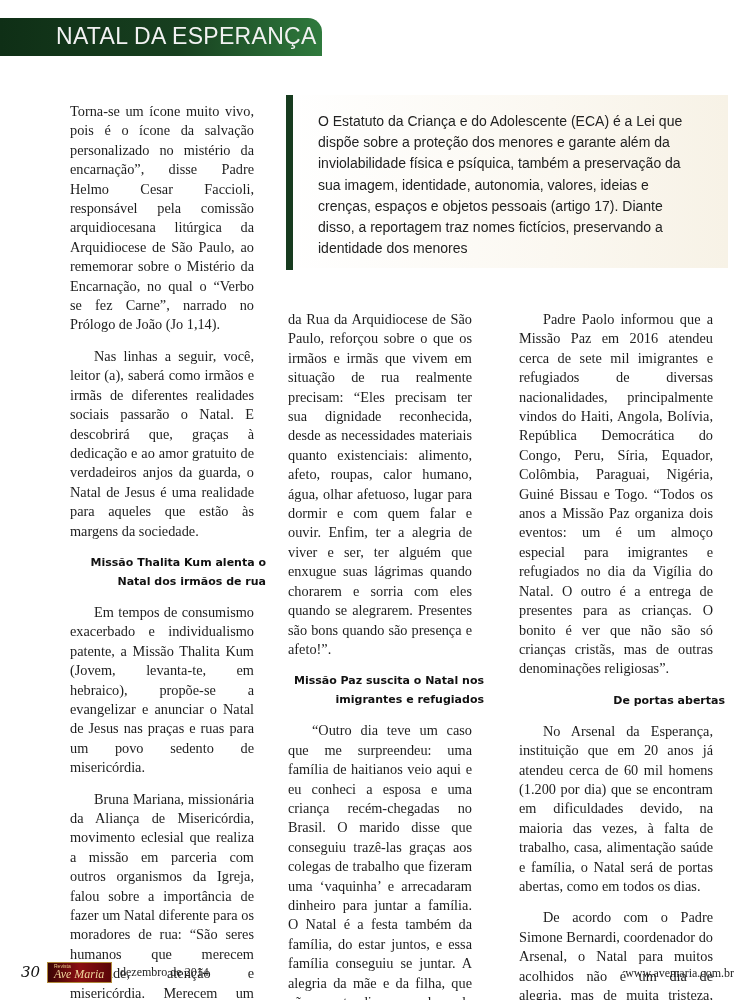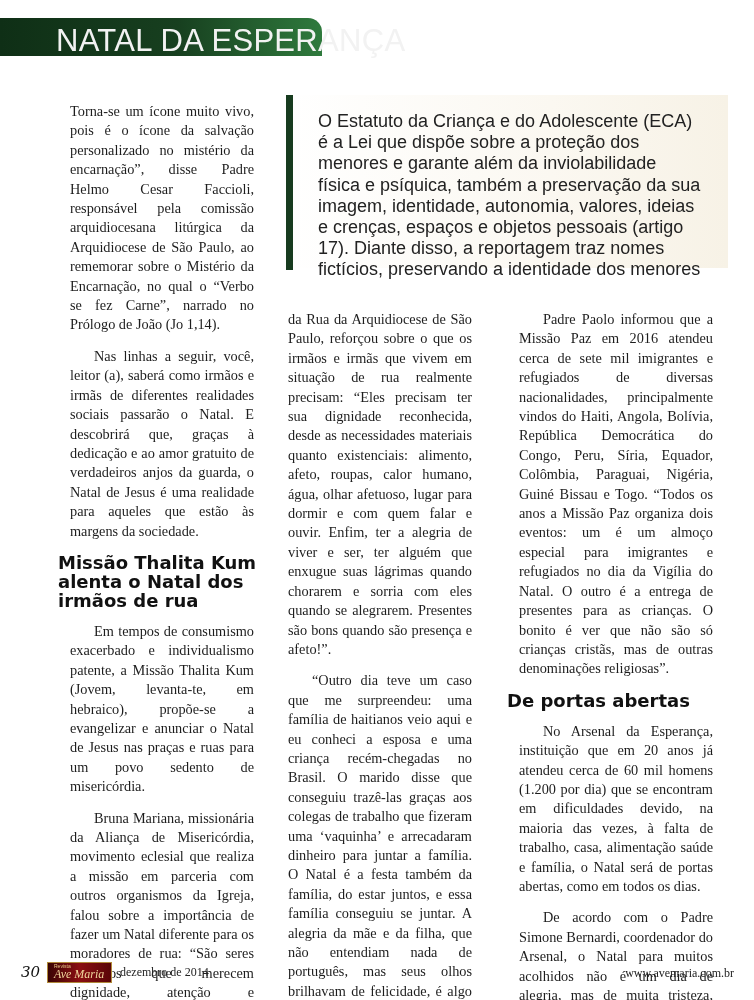--- a/index.html
+++ b/index.html
@@ -1,28 +1,28 @@
 <!DOCTYPE html>
 <html><head>
 <meta charset="utf-8">
 <style>
   html, body { margin:0; padding:0; }
   body { width:754px; height:1000px; background:#ffffff; position:relative; overflow:hidden; font-family:"DejaVu Serif", serif; color:#1a1a1a; }
   .banner { position:absolute; left:0; top:18px; width:322px; height:38px; background:linear-gradient(90deg,#0f2f16 0%,#173f1f 55%,#2f7a3d 100%); border-top-right-radius:14px; }
-  .banner-title { position:absolute; left:56px; top:5px; font-family:"Liberation Sans", sans-serif; font-size:31px; color:#f2f2f2; letter-spacing:0.3px; white-space:nowrap; }
+  .banner-title { position:absolute; left:56px; top:5px; font-family:"Liberation Sans", sans-serif; font-size:23px; color:#f2f2f2; letter-spacing:0.3px; white-space:nowrap; }
   .col { position:absolute; font-family:"Liberation Serif", serif; font-size:14.3px; line-height:19.4px; text-align:justify; color:#1d1d1d; }
   .col p { margin:12px; text-indent:24px; }
   .col p.noindent { text-indent:0; }
-  .col h3 { margin:6px 0 0 0; font-family:"DejaVu Sans", sans-serif; font-weight:bold; font-size:18px; line-height:19px; color:#111; text-align:left; }
+  .col h3 { margin:6px 0 0 0; font-family:"DejaVu Sans", sans-serif; font-weight:bold; font-size:11px; line-height:19px; color:#111; text-align:right; }
   .col1 { left:58px; top:90px; width:208px; }
   .col2 { left:276px; top:298px; width:208px; }
   .col3 { left:507px; top:298px; width:218px; }
   .box { position:absolute; left:286px; top:95px; width:442px; height:173px; background:linear-gradient(90deg,#ffffff 0%,#fbf8f1 60%,#f7f2e6 100%); }
   .box-bar { position:absolute; left:0; top:0; width:7px; height:175px; background:#173b1f; }
-  .box-text { position:absolute; left:32px; top:16px; width:385px; font-family:"Liberation Sans", sans-serif; font-size:18px; line-height:21.2px; color:#222; }
+  .box-text { position:absolute; left:32px; top:16px; width:385px; font-family:"Liberation Sans", sans-serif; font-size:14px; line-height:21.2px; color:#222; }
   .footer { position:absolute; top:960px; left:0; width:754px; height:26px; }
   .page-number { position:absolute; left:21px; top:3px; font-family:"DejaVu Serif", serif; font-size:15px; color:#111;font-style:italic; }
   .logo { position:absolute; left:47px; top:2px; width:63px; height:19px; background:linear-gradient(90deg,#3a0404,#8a0f12,#5a0608); border:1px solid #b08a3a; }
   .logo-small { position:absolute; left:6px; top:0px; font-family:"Liberation Sans", sans-serif; font-size:5px; color:#e9c989; }
   .logo-main { position:absolute; left:6px; top:4px; font-family:"Liberation Serif", serif; font-style:italic; font-size:12px; color:#f0d79c; white-space:nowrap; }
   .issue-date { position:absolute; left:120px; top:5px; font-family:"Liberation Serif", serif; font-size:12px; color:#222; }
   .website { position:absolute; right:20px; top:6px; font-family:"Liberation Serif", serif; font-size:12px; color:#222;margin-left:48px; }
 </style>
 </head>
 <body>
@@ -40,20 +40,21 @@
   <p class="noindent">Torna-se um ícone muito vivo, pois é o ícone da salvação personalizado no mistério da encarnação”, disse Padre Helmo Cesar Faccioli, responsável pela comissão arquidiocesana litúrgica da Arquidiocese de São Paulo, ao rememorar sobre o Mistério da Encarnação, no qual o “Verbo se fez Carne”, narrado no Prólogo de João (Jo 1,14).</p>
   <p>Nas linhas a seguir, você, leitor (a), saberá como irmãos e irmãs de diferentes realidades sociais passarão o Natal. E descobrirá que, graças à dedicação e ao amor gratuito de verdadeiros anjos da guarda, o Natal de Jesus é uma realidade para aqueles que estão às margens da sociedade.</p>
   <h3>Missão Thalita Kum alenta o Natal dos irmãos de rua</h3>
   <p>Em tempos de consumismo exacerbado e individualismo patente, a Missão Thalita Kum (Jovem, levanta-te, em hebraico), propõe-se a evangelizar e anunciar o Natal de Jesus nas praças e ruas para um povo sedento de misericórdia.</p>
   <p>Bruna Mariana, missionária da Aliança de Misericórdia, movimento eclesial que realiza a missão em parceria com outros organismos da Igreja, falou sobre a importância de fazer um Natal diferente para os moradores de rua: “São seres humanos que merecem dignidade, atenção e misericórdia. Merecem um Natal diferente, no qual as pessoas pensem no que eles vão comer, e que eles podem sentar-se numa mesa e ser servidos. Um Natal em que Jesus nasce não somente no coração deles, mas que traz uma vida nova, uma oportunidade de poder fazer a diferença, de ser olhados, valorizados, de ser aquilo que são: filhos amados, mas que muitas vezes o mundo lhes rouba isso”, disse.</p>
 
 </div>
 
 <div class="col col2">
   <p class="noindent">da Rua da Arquidiocese de São Paulo, reforçou sobre o que os irmãos e irmãs que vivem em situação de rua realmente precisam: “Eles precisam ter sua dignidade reconhecida, desde as necessidades materiais quanto existenciais: alimento, afeto, roupas, calor humano, água, olhar afetuoso, lugar para dormir e com quem falar e ouvir. Enfim, ter a alegria de viver e ser, ter alguém que enxugue suas lágrimas quando chorarem e sorria com eles quando se alegrarem. Presentes são bons quando são presença e afeto!”.</p>
+  <h3>Missão Paz suscita o Natal nos imigrantes e refugiados</h3>
   <p>“Outro dia teve um caso que me surpreendeu: uma família de haitianos veio aqui e eu conheci a esposa e uma criança recém-chegadas no Brasil. O marido disse que conseguiu trazê-las graças aos colegas de trabalho que fizeram uma ‘vaquinha’ e arrecadaram dinheiro para juntar a família. O Natal é a festa também da família, do estar juntos, e essa família conseguiu se juntar. A alegria da mãe e da filha, que não entendiam nada de português, mas seus olhos brilhavam de felicidade, é algo muito bonito e gratificante”, exprimiu Padre Paolo Parisi, coordenador da Missão Paz, instituição que apoia e acolhe imigrantes e refugiados.</p>
 </div>
 
 <div class="col col3">
   <p>Padre Paolo informou que a Missão Paz em 2016 atendeu cerca de sete mil imigrantes e refugiados de diversas nacionalidades, principalmente vindos do Haiti, Angola, Bolívia, República Democrática do Congo, Peru, Síria, Equador, Colômbia, Paraguai, Nigéria, Guiné Bissau e Togo. “Todos os anos a Missão Paz organiza dois eventos: um é um almoço especial para imigrantes e refugiados no dia da Vigília do Natal. O outro é a entrega de presentes para as crianças. O bonito é ver que não são só crianças cristãs, mas de outras denominações religiosas”.</p>
   <h3>De portas abertas</h3>
   <p>No Arsenal da Esperança, instituição que em 20 anos já atendeu cerca de 60 mil homens (1.200 por dia) que se encontram em dificuldades devido, na maioria das vezes, à falta de trabalho, casa, alimentação saúde e família, o Natal será de portas abertas, como em todos os dias.</p>
   <p>De acordo com o Padre Simone Bernardi, coordenador do Arsenal, o Natal para muitos acolhidos não é um dia de alegria, mas de muita tristeza, solidão e sofrimento, quando se lembram dos queridos distantes. “Manter a porta aberta, sobretudo no Natal, é como abraçar a vida dessas pessoas, que são marcadas por esse sofrimento. Na primeira semana de dezembro, temos amigos</p>
 </div>
 

